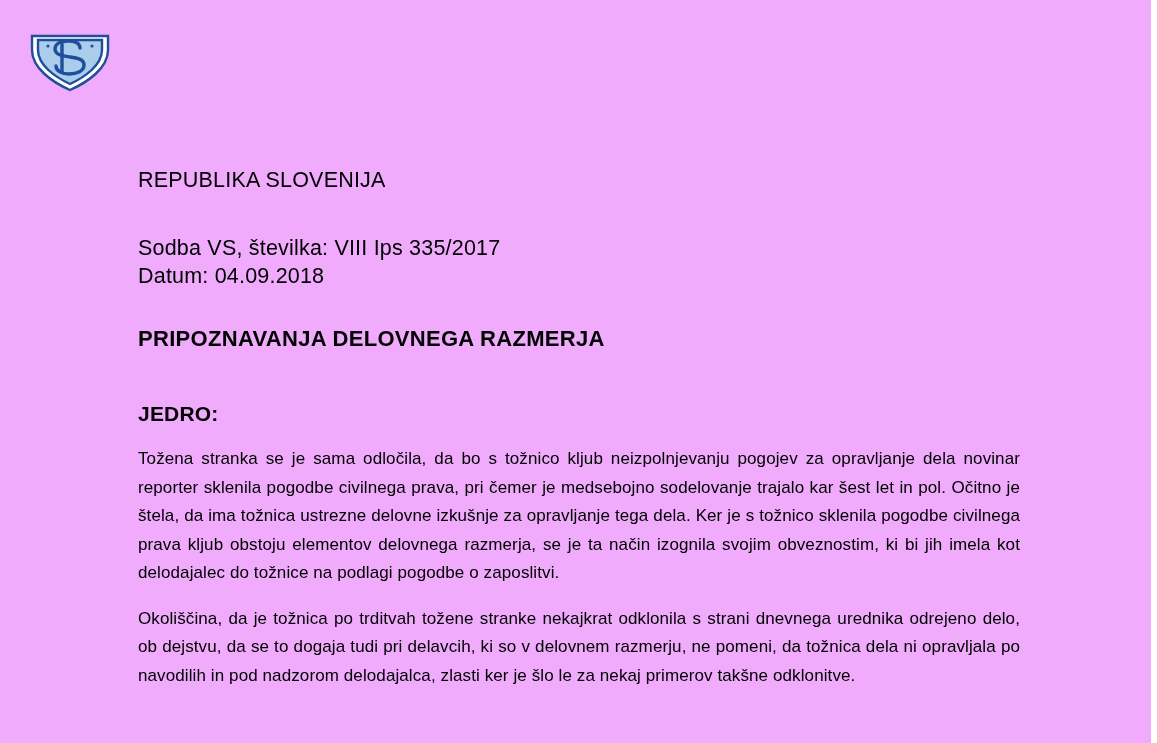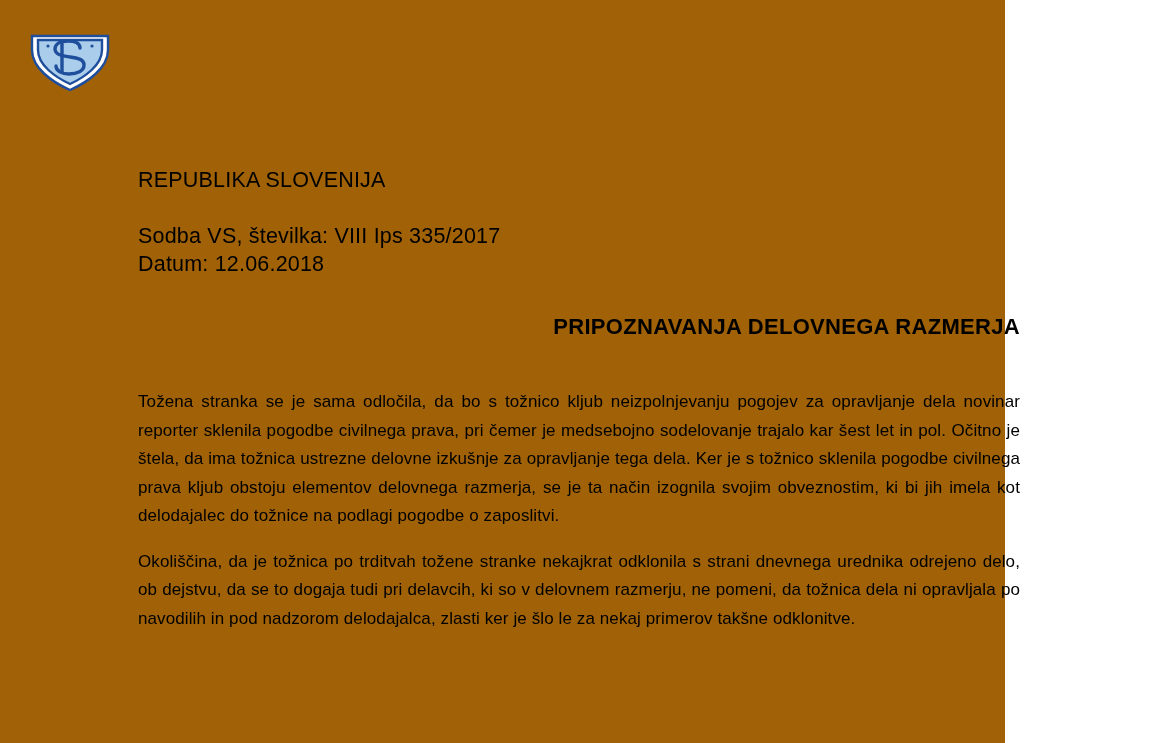--- a/index.html
+++ b/index.html
@@ -10,23 +10,23 @@
   body {
     width: 1157px;
     height: 743px;
     font-family: "Liberation Sans", sans-serif;
     color: #000000;
     position: relative;
     overflow: hidden;
   }
   .page {
     position: relative;
-    width: 1005px;
+    width: 1151px;
     height: 743px;
-    background: #a16207;
+    background: #f0abfc;
   }
   
   .logo {
     position: absolute;
     left: 22px;
     top: 22px;
     width: 96px;
     height: 72px;
   }
   
@@ -35,28 +35,28 @@
     left: 138px;
     top: 166px;
     width: 882px;
   }
   .header-block {
     font-size: 21.5px;
     line-height: 28px;
     letter-spacing: 0.2px;
   }
   .meta-block {
-    margin-top: 28px;
+    margin-top: 40px;
     font-size: 21.5px;
     line-height: 28px;
     letter-spacing: 0.2px;
   }
   .doc-title {
     margin-top: 36px;
-    text-align: right;
+    text-align: left;
     font-size: 22px;
     font-weight: bold;
     letter-spacing: 0.3px;
   }
   .section {
     margin-top: 48px;
   }
   .section-label {
     font-size: 21px;
     font-weight: bold;
@@ -96,24 +96,25 @@
   </div>
 
   <div class="doc">
 
     <div class="header-block">
       <div>REPUBLIKA SLOVENIJA</div>
     </div>
 
     <div class="meta-block">
       <div>Sodba VS, številka: VIII Ips 335/2017</div>
-      <div>Datum: 12.06.2018</div>
+      <div>Datum: 04.09.2018</div>
     </div>
 
     <div class="doc-title">PRIPOZNAVANJA DELOVNEGA RAZMERJA</div>
 
     <div class="section">
+      <div class="section-label">JEDRO:</div>
       <p class="para">Tožena stranka se je sama odločila, da bo s tožnico kljub neizpolnjevanju pogojev za opravljanje dela novinar reporter sklenila pogodbe civilnega prava, pri čemer je medsebojno sodelovanje trajalo kar šest let in pol. Očitno je štela, da ima tožnica ustrezne delovne izkušnje za opravljanje tega dela. Ker je s tožnico sklenila pogodbe civilnega prava kljub obstoju elementov delovnega razmerja, se je ta način izognila svojim obveznostim, ki bi jih imela kot delodajalec do tožnice na podlagi pogodbe o zaposlitvi.</p>
       <p class="para">Okoliščina, da je tožnica po trditvah tožene stranke nekajkrat odklonila s strani dnevnega urednika odrejeno delo, ob dejstvu, da se to dogaja tudi pri delavcih, ki so v delovnem razmerju, ne pomeni, da tožnica dela ni opravljala po navodilih in pod nadzorom delodajalca, zlasti ker je šlo le za nekaj primerov takšne odklonitve.</p>
     </div>
 
   </div>
 </div>
 
 </body></html>

